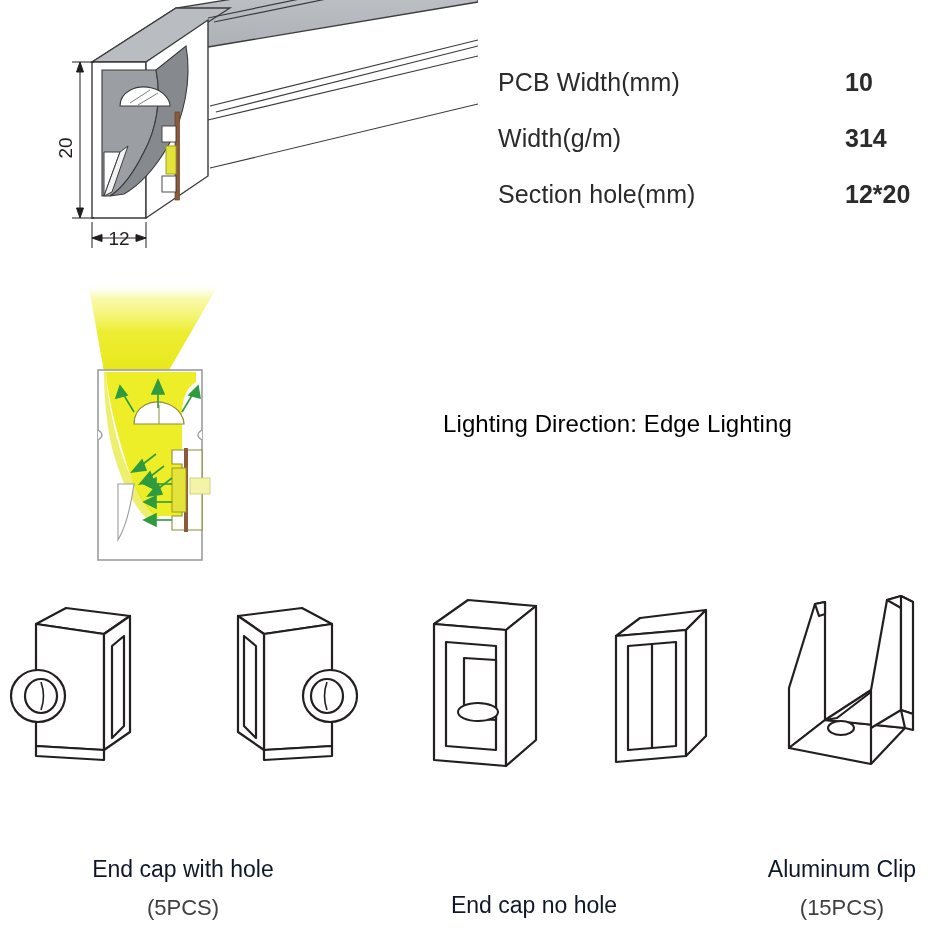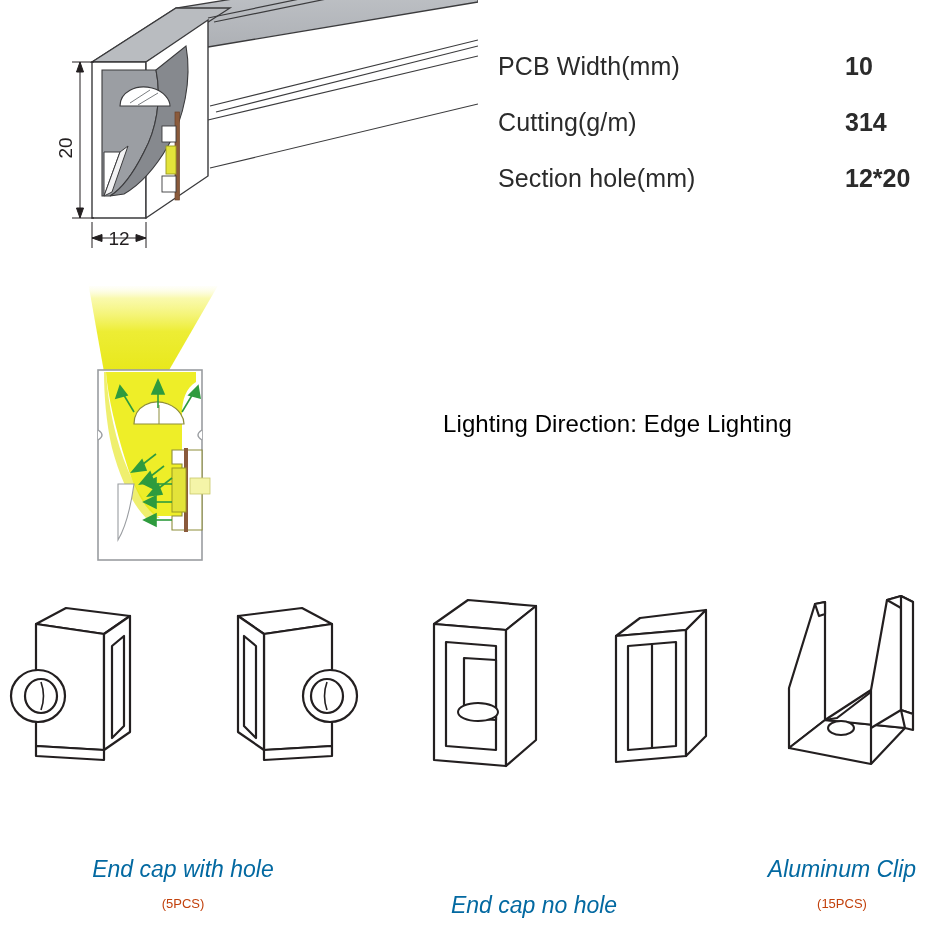--- a/index.html
+++ b/index.html
@@ -20,21 +20,21 @@
     position: absolute;
     inset: 0;
     width: 943px;
     height: 934px;
   }
 
   
   .spec-table {
     position: absolute;
     left: 498px;
-    top: 52px;
+    top: 68px;
     width: 420px;
   }
   .spec-row {
     display: flex;
     align-items: baseline;
     height: 56px;
   }
   .spec-label {
     font-size: 25px;
     color: #2b2b2b;
@@ -88,28 +88,27 @@
     width: 943px;
     height: 76px;
   }
   .caption {
     position: absolute;
     text-align: center;
     width: 300px;
   }
   .caption-title {
     font-size: 23px;
-    color: #0369a1;
+    color: #0f172a;
     white-space: nowrap;
     line-height: 1;
-    font-style: italic;
   }
   .caption-qty {
-    font-size: 13px;
-    color: #c2410c;
+    font-size: 22px;
+    color: #404040;
     margin-top: 16px;
     line-height: 1;
     white-space: nowrap;
   }
   #cap-0 { left: 33px;  }
   #cap-1 { left: 384px; margin-top: 36px; }
   #cap-2 { left: 692px; }
 </style>
 </head>
 <body>
@@ -362,21 +361,21 @@
       <ellipse cx="66" cy="158" rx="13" ry="7" fill="#ffffff" stroke="#231f20" stroke-width="2"></ellipse>
     </svg>
   </div>
 
   <div class="spec-table">
     <div class="spec-row">
       <span class="spec-label">PCB Width(mm)</span>
       <span class="spec-value">10</span>
     </div>
     <div class="spec-row">
-      <span class="spec-label">Cutting(g/m)</span>
+      <span class="spec-label">Width(g/m)</span>
       <span class="spec-value">314</span>
     </div>
     <div class="spec-row">
       <span class="spec-label">Section hole(mm)</span>
       <span class="spec-value">12*20</span>
     </div>
   </div>
 
   <div class="attr-block">
     <div class="attr-line">Lighting Direction: Edge Lighting</div>

